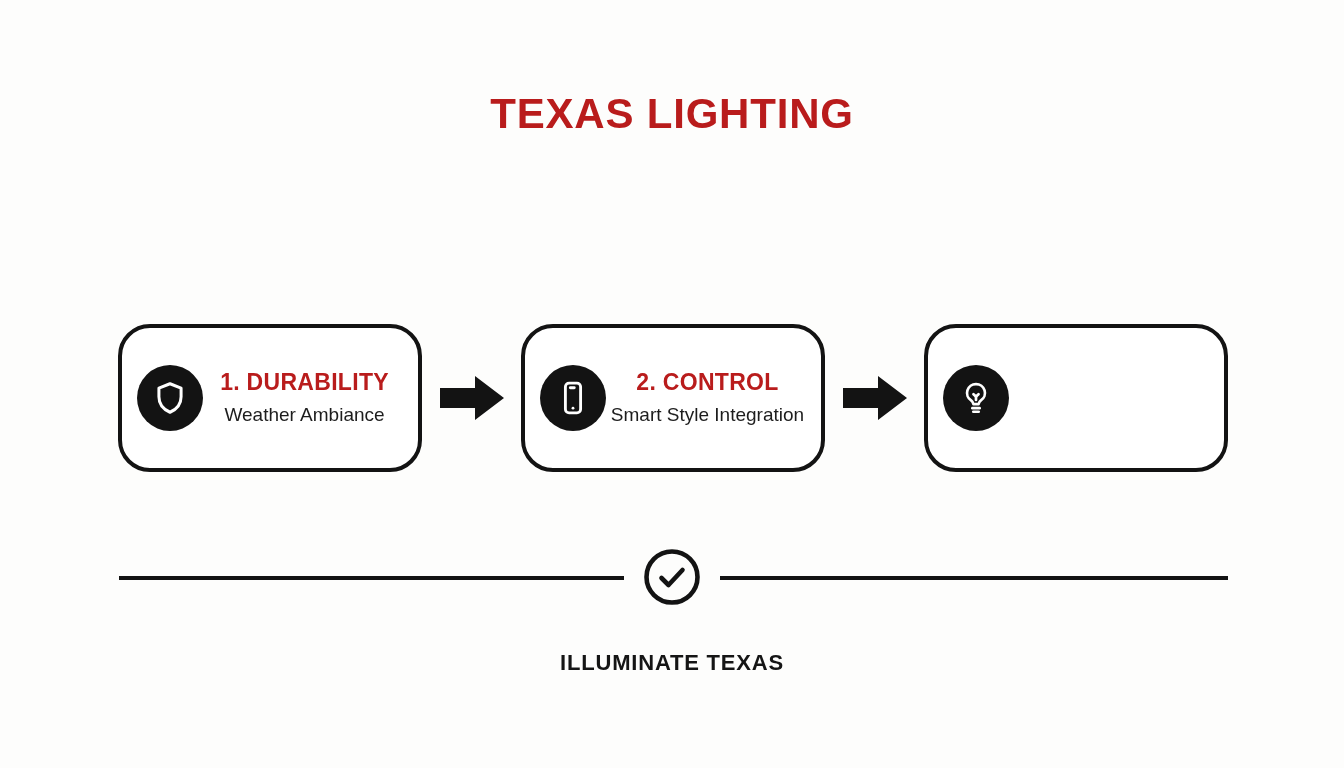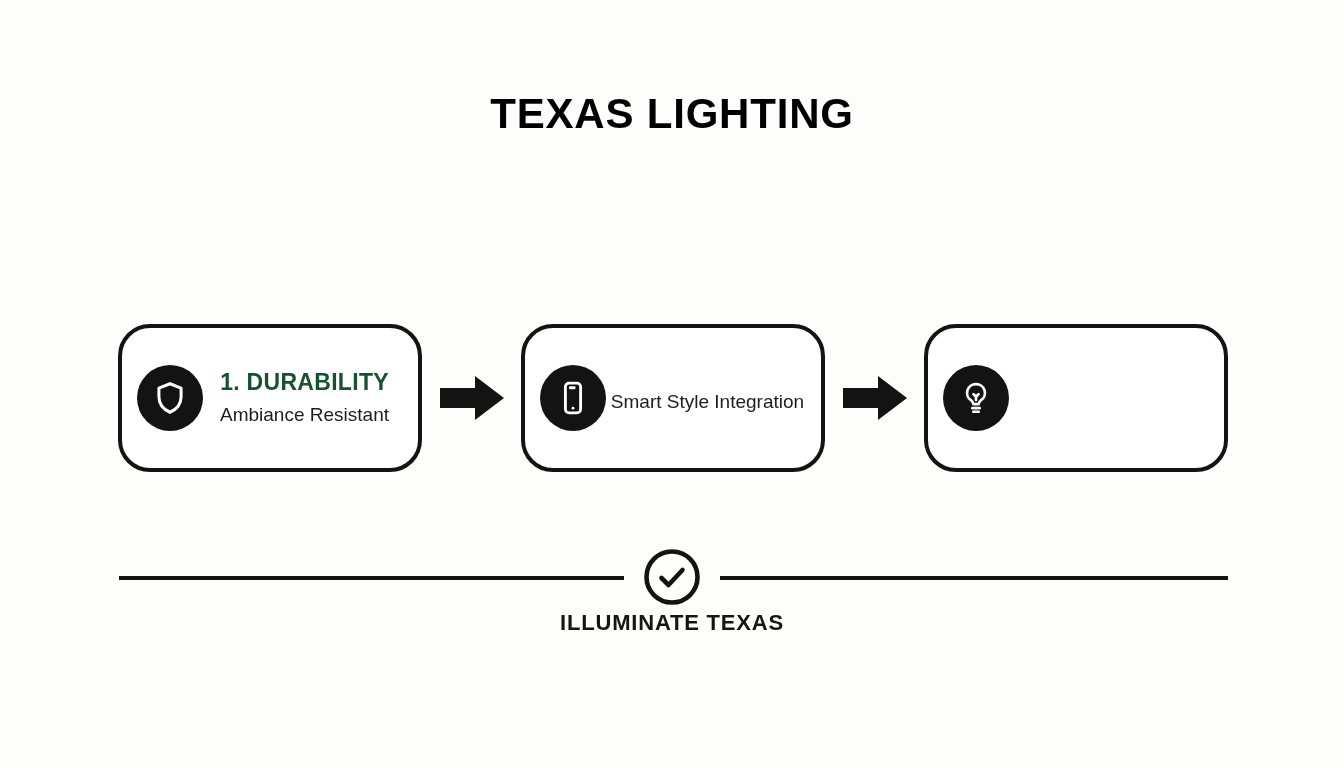--- a/index.html
+++ b/index.html
@@ -15,21 +15,21 @@
     color:#141414;
   }
   
   .title{
     position:absolute;top:90px;left:0;right:0;
     text-align:center;
     font-weight:bold;
     font-size:42px;
     line-height:1.12;
     letter-spacing:0.8px;
-    color:#000000;
+    color:#b91c1c;
   }
   
   .steps{
     position:absolute;top:324px;left:118px;width:1110px;height:148px;
     display:flex;align-items:center;justify-content:space-between;
   }
   .card{
     width:304px;height:148px;box-sizing:border-box;
     background:#ffffff;
     border:4px solid #131313;
@@ -45,21 +45,21 @@
   }
   .card-text{
     flex:1;
     text-align:center;
     padding:0 2px;
   }
   .card-title{
     font-size:23px;
     font-weight:bold;
     letter-spacing:0.3px;
-    color:#14532d;
+    color:#b91c1c;
   }
   .card-sub{
     margin-top:7px;
     font-size:19px;
     line-height:1.26;
     color:#1d1d1d;
   }
   .arrow{
     flex:none;
     display:flex;align-items:center;justify-content:center;
@@ -72,21 +72,21 @@
   .check-wrap{
     position:absolute;top:548px;left:0;right:0;
     display:flex;justify-content:center;
   }
   .check-mask{
     background:#fdfdfc;
     padding:0 19px;
     display:flex;align-items:center;justify-content:center;
   }
   .footer-label{
-    position:absolute;top:610px;left:0;right:0;
+    position:absolute;top:650px;left:0;right:0;
     text-align:center;
     font-size:22px;
     font-weight:bold;
     letter-spacing:0.8px;
     color:#151515;
   }
 </style>
 </head>
 <body>
 
@@ -99,39 +99,40 @@
   <div class="steps">
 
     <div class="card">
       <div class="icon-circle">
         <svg width="38" height="38" viewBox="0 0 24 24" fill="none" stroke="#ffffff" stroke-width="1.9" stroke-linejoin="round" stroke-linecap="round">
           <path d="M12 3l7 2.8v5.4c0 4.7-3.1 8.1-7 9.8-3.9-1.7-7-5.1-7-9.8V5.8L12 3z"></path>
         </svg>
       </div>
       <div class="card-text">
         <div class="card-title">1. DURABILITY</div>
-        <div class="card-sub">Ambiance Resistant</div>
+        <div class="card-sub">Weather Ambiance</div>
       </div>
     </div>
 
     <div class="arrow">
       <svg width="64" height="44" viewBox="0 0 64 44">
         <polygon points="0,12 35,12 35,0 64,22 35,44 35,32 0,32" fill="#131313"></polygon>
       </svg>
     </div>
 
     <div class="card">
       <div class="icon-circle">
         <svg width="38" height="38" viewBox="0 0 24 24" fill="none" stroke="#ffffff" stroke-width="1.8" stroke-linecap="round">
           <rect x="7.2" y="2.6" width="9.6" height="18.8" rx="2.3"></rect>
           <line x1="10.3" y1="5.5" x2="12.8" y2="5.5"></line>
           <circle cx="12" cy="18.4" r="0.9" fill="#ffffff" stroke="none"></circle>
         </svg>
       </div>
       <div class="card-text">
+        <div class="card-title">2. CONTROL</div>
         <div class="card-sub">Smart Style Integration</div>
       </div>
     </div>
 
     <div class="arrow">
       <svg width="64" height="44" viewBox="0 0 64 44">
         <polygon points="0,12 35,12 35,0 64,22 35,44 35,32 0,32" fill="#131313"></polygon>
       </svg>
     </div>
 

